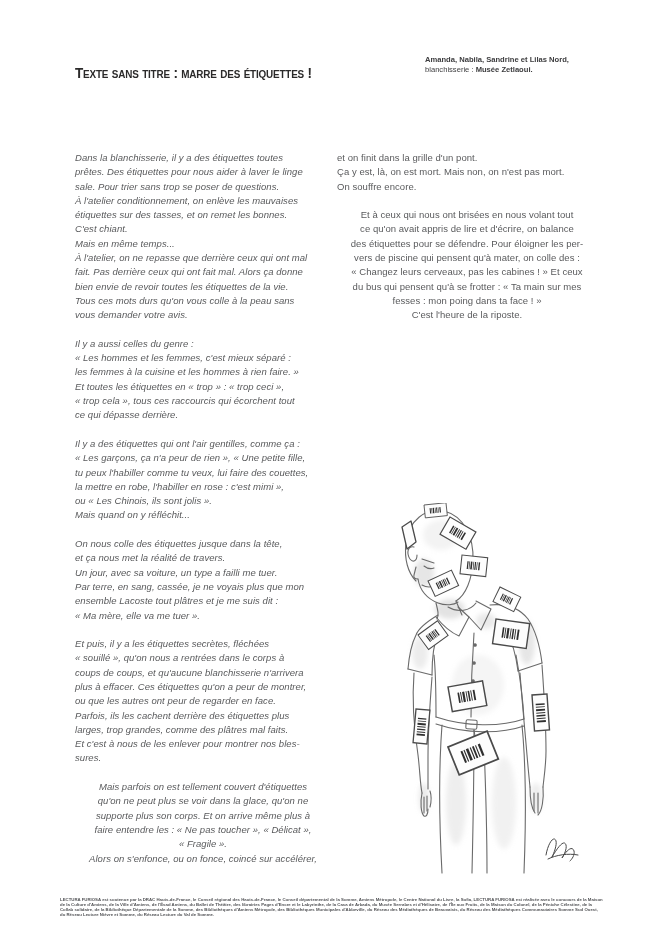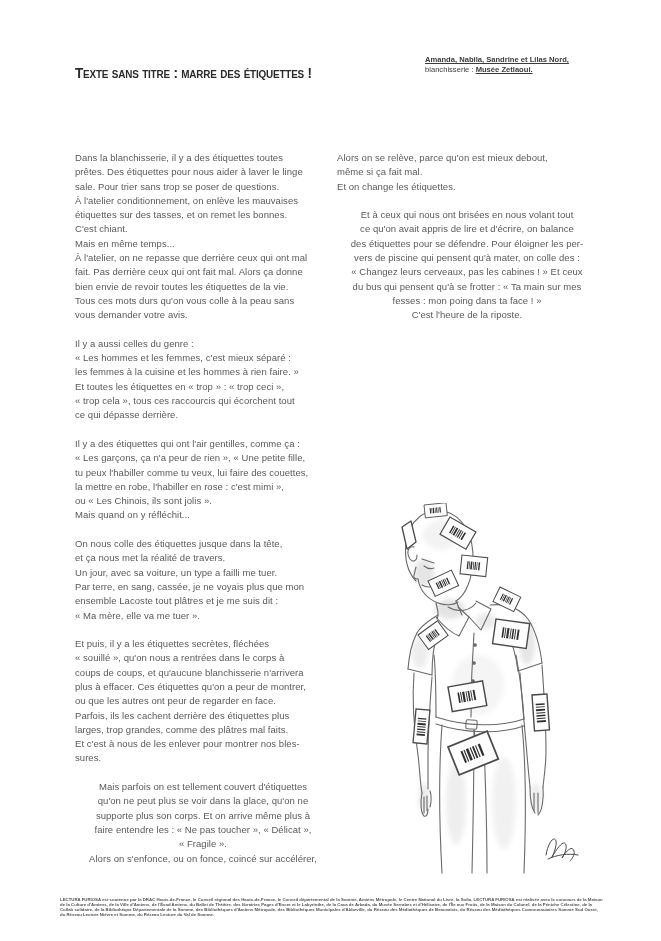--- a/index.html
+++ b/index.html
@@ -18,29 +18,29 @@
     letter-spacing:-0.2px;
     color:#2b2a2a;
     transform:scaleX(0.9);transform-origin:left top;
     white-space:nowrap;
   }
   .credits{
     position:absolute;left:425px;top:55px;
     font-size:7.6px;line-height:10px;color:#3c3c3e;
     width:170px;
   }
-  .credits .b{font-weight:700;text-decoration:underline;}
+  .credits .b{font-weight:700;}
   
   .col{
     position:absolute;top:151px;
     font-size:9.5px;line-height:14.3px;
     color:#595a5c;
     letter-spacing:0.05px;
   }
-  .col-left{left:75px;width:256px;}
+  .col-left{left:75px;width:256px;font-style:italic;}
   .col-right{left:337px;width:260px;}
   .col p{margin:0 0 14.3px 0;white-space:pre-line;}
   .col p:last-child{margin-bottom:0;text-align:center;}
   
   .illustration{position:absolute;left:386px;top:503px;width:240px;height:380px;}
   .illustration svg{display:block;width:100%;height:100%;}
   
   .footer{
     position:absolute;left:60px;top:897px;width:545px;height:30px;
     overflow:hidden;
@@ -104,23 +104,23 @@
 Et c'est à nous de les enlever pour montrer nos bles-
 sures.</p>
       <p>Mais parfois on est tellement couvert d'étiquettes
 qu'on ne peut plus se voir dans la glace, qu'on ne
 supporte plus son corps. Et on arrive même plus à
 faire entendre les : « Ne pas toucher », « Délicat »,
 « Fragile ».
 Alors on s'enfonce, ou on fonce, coincé sur accélérer,</p>
     </div>
   <div class="col col-right">
-      <p>Alors on se relève, parce qu'on est mieux debout,
-même si ça fait mal.
-Et on change les étiquettes.</p>
+      <p>et on finit dans la grille d'un pont.
+Ça y est, là, on est mort. Mais non, on n'est pas mort.
+On souffre encore.</p>
       <p>Et à ceux qui nous ont brisées en nous volant tout
 ce qu'on avait appris de lire et d'écrire, on balance
 des étiquettes pour se défendre. Pour éloigner les per-
 vers de piscine qui pensent qu'à mater, on colle des :
 « Changez leurs cerveaux, pas les cabines ! » Et ceux
 du bus qui pensent qu'à se frotter : « Ta main sur mes
 fesses : mon poing dans ta face ! »
 C'est l'heure de la riposte.</p>
     </div>
 

